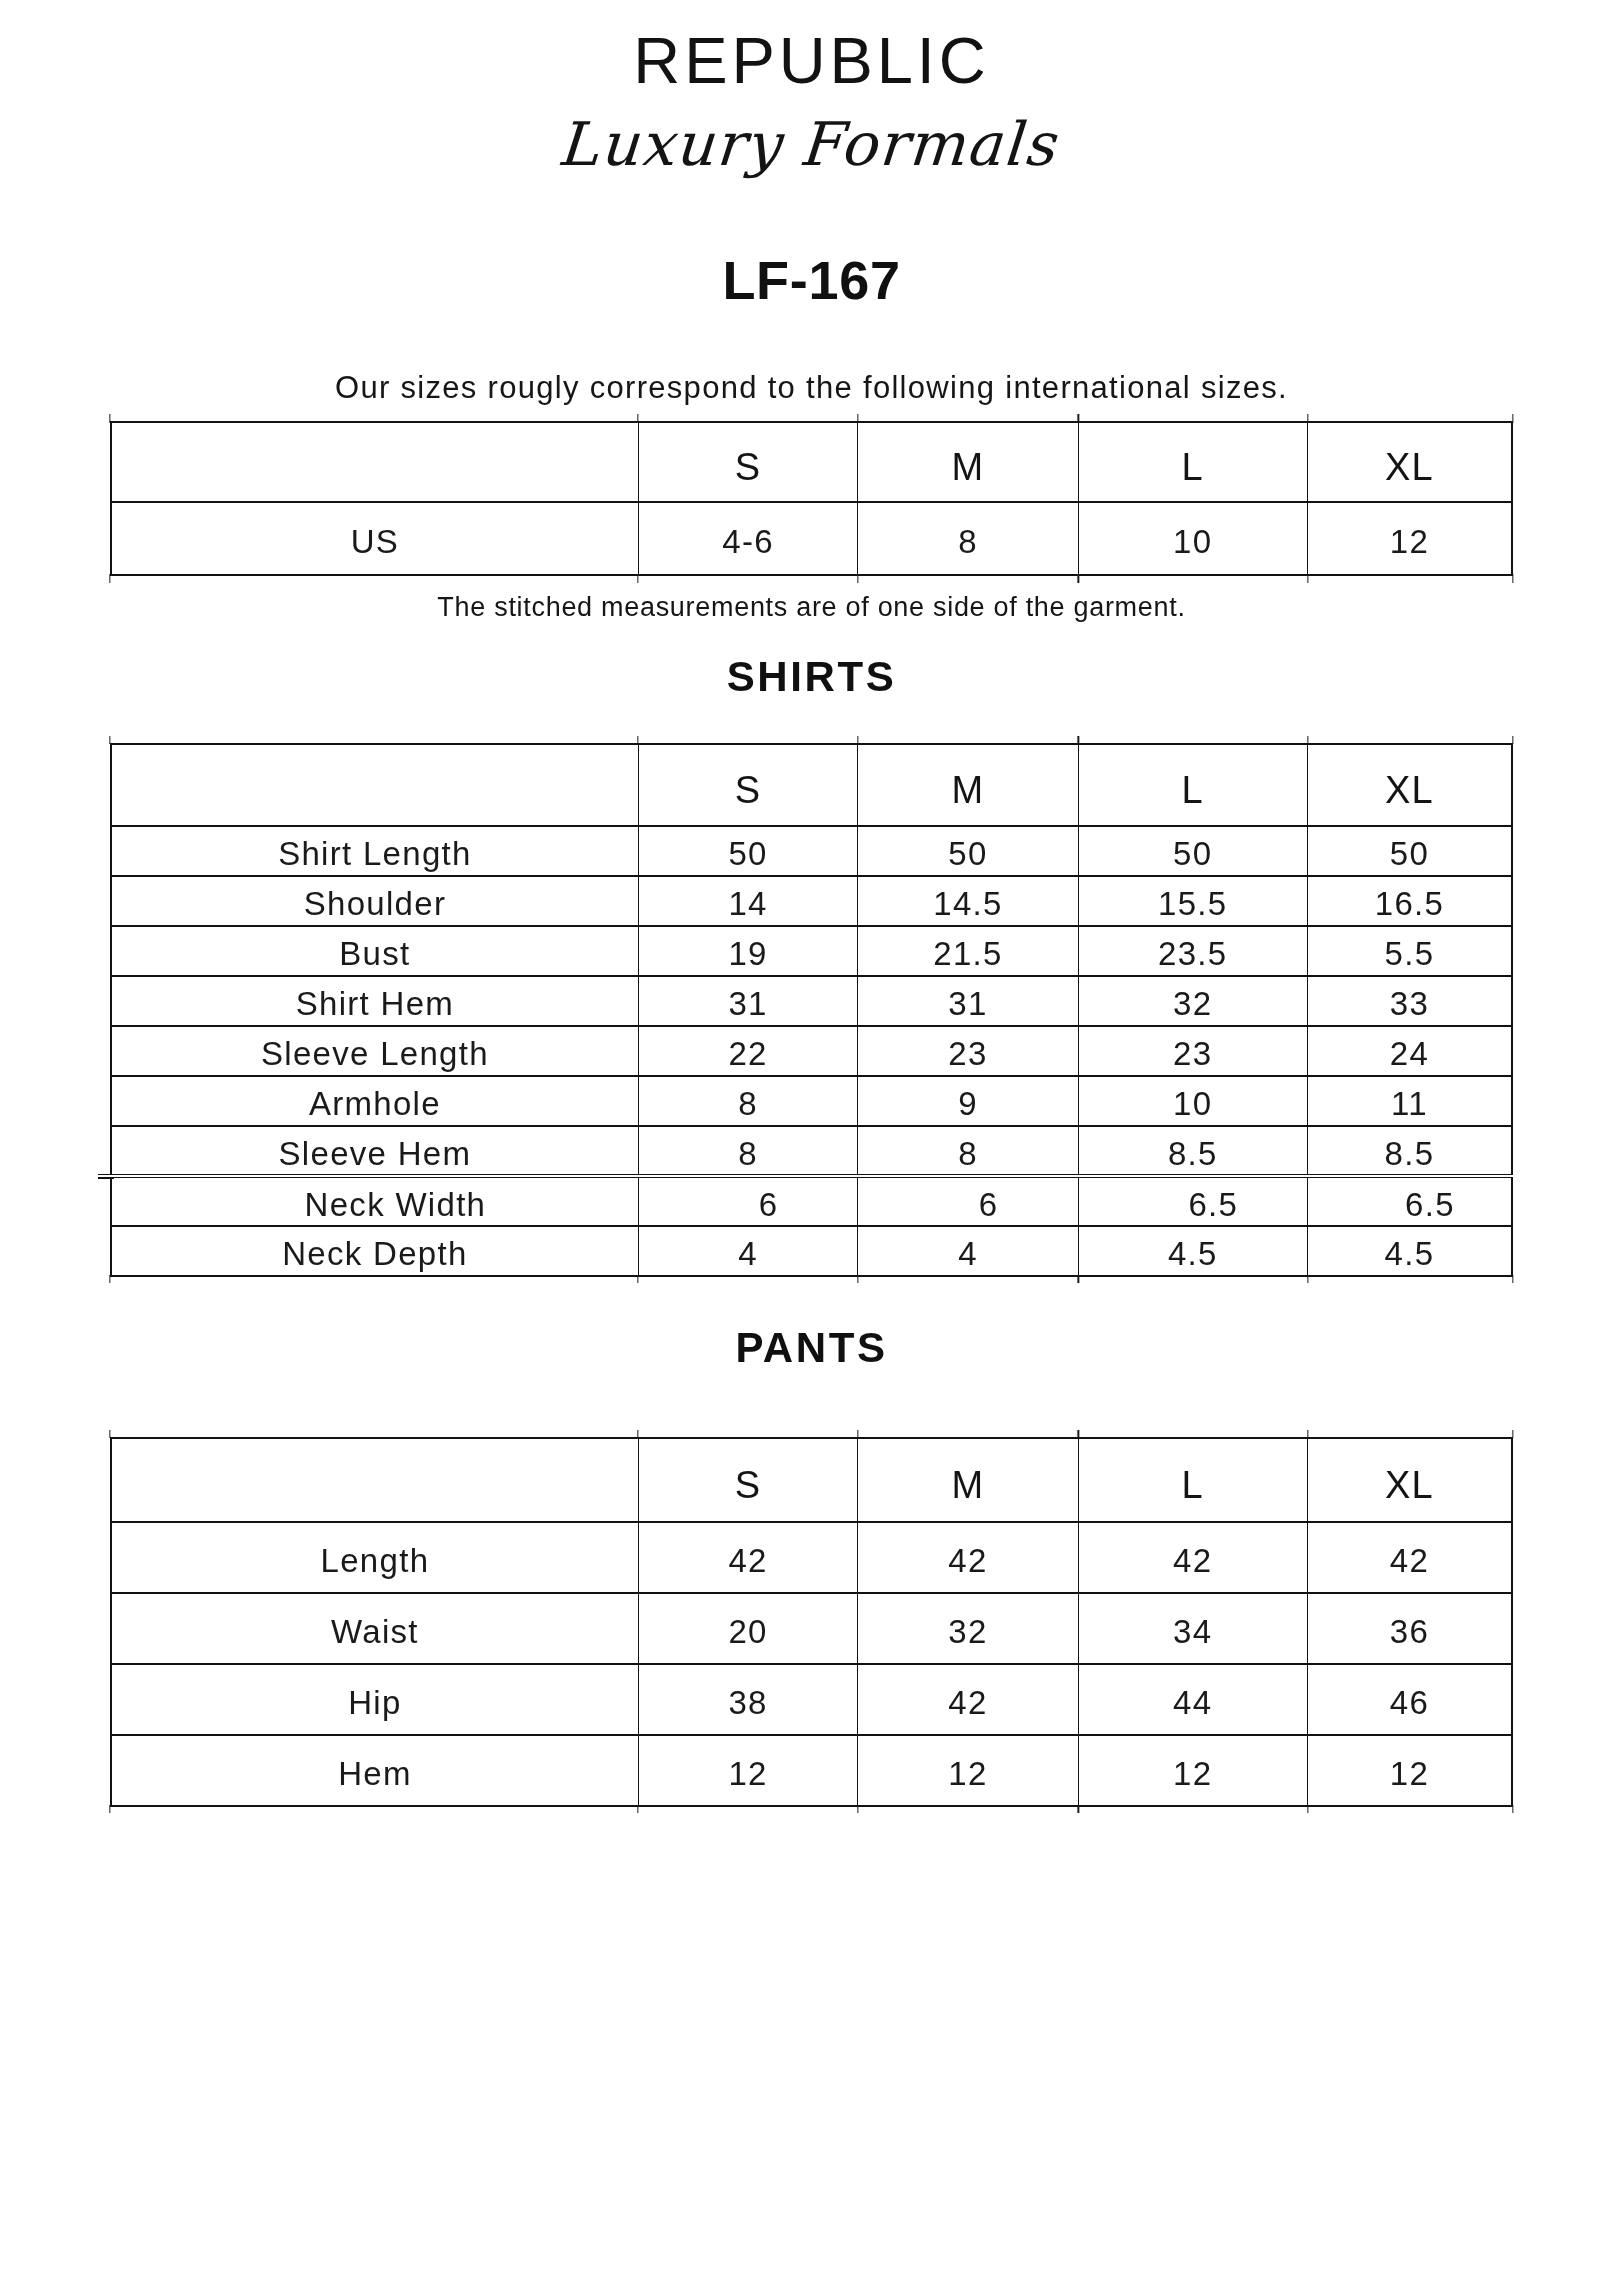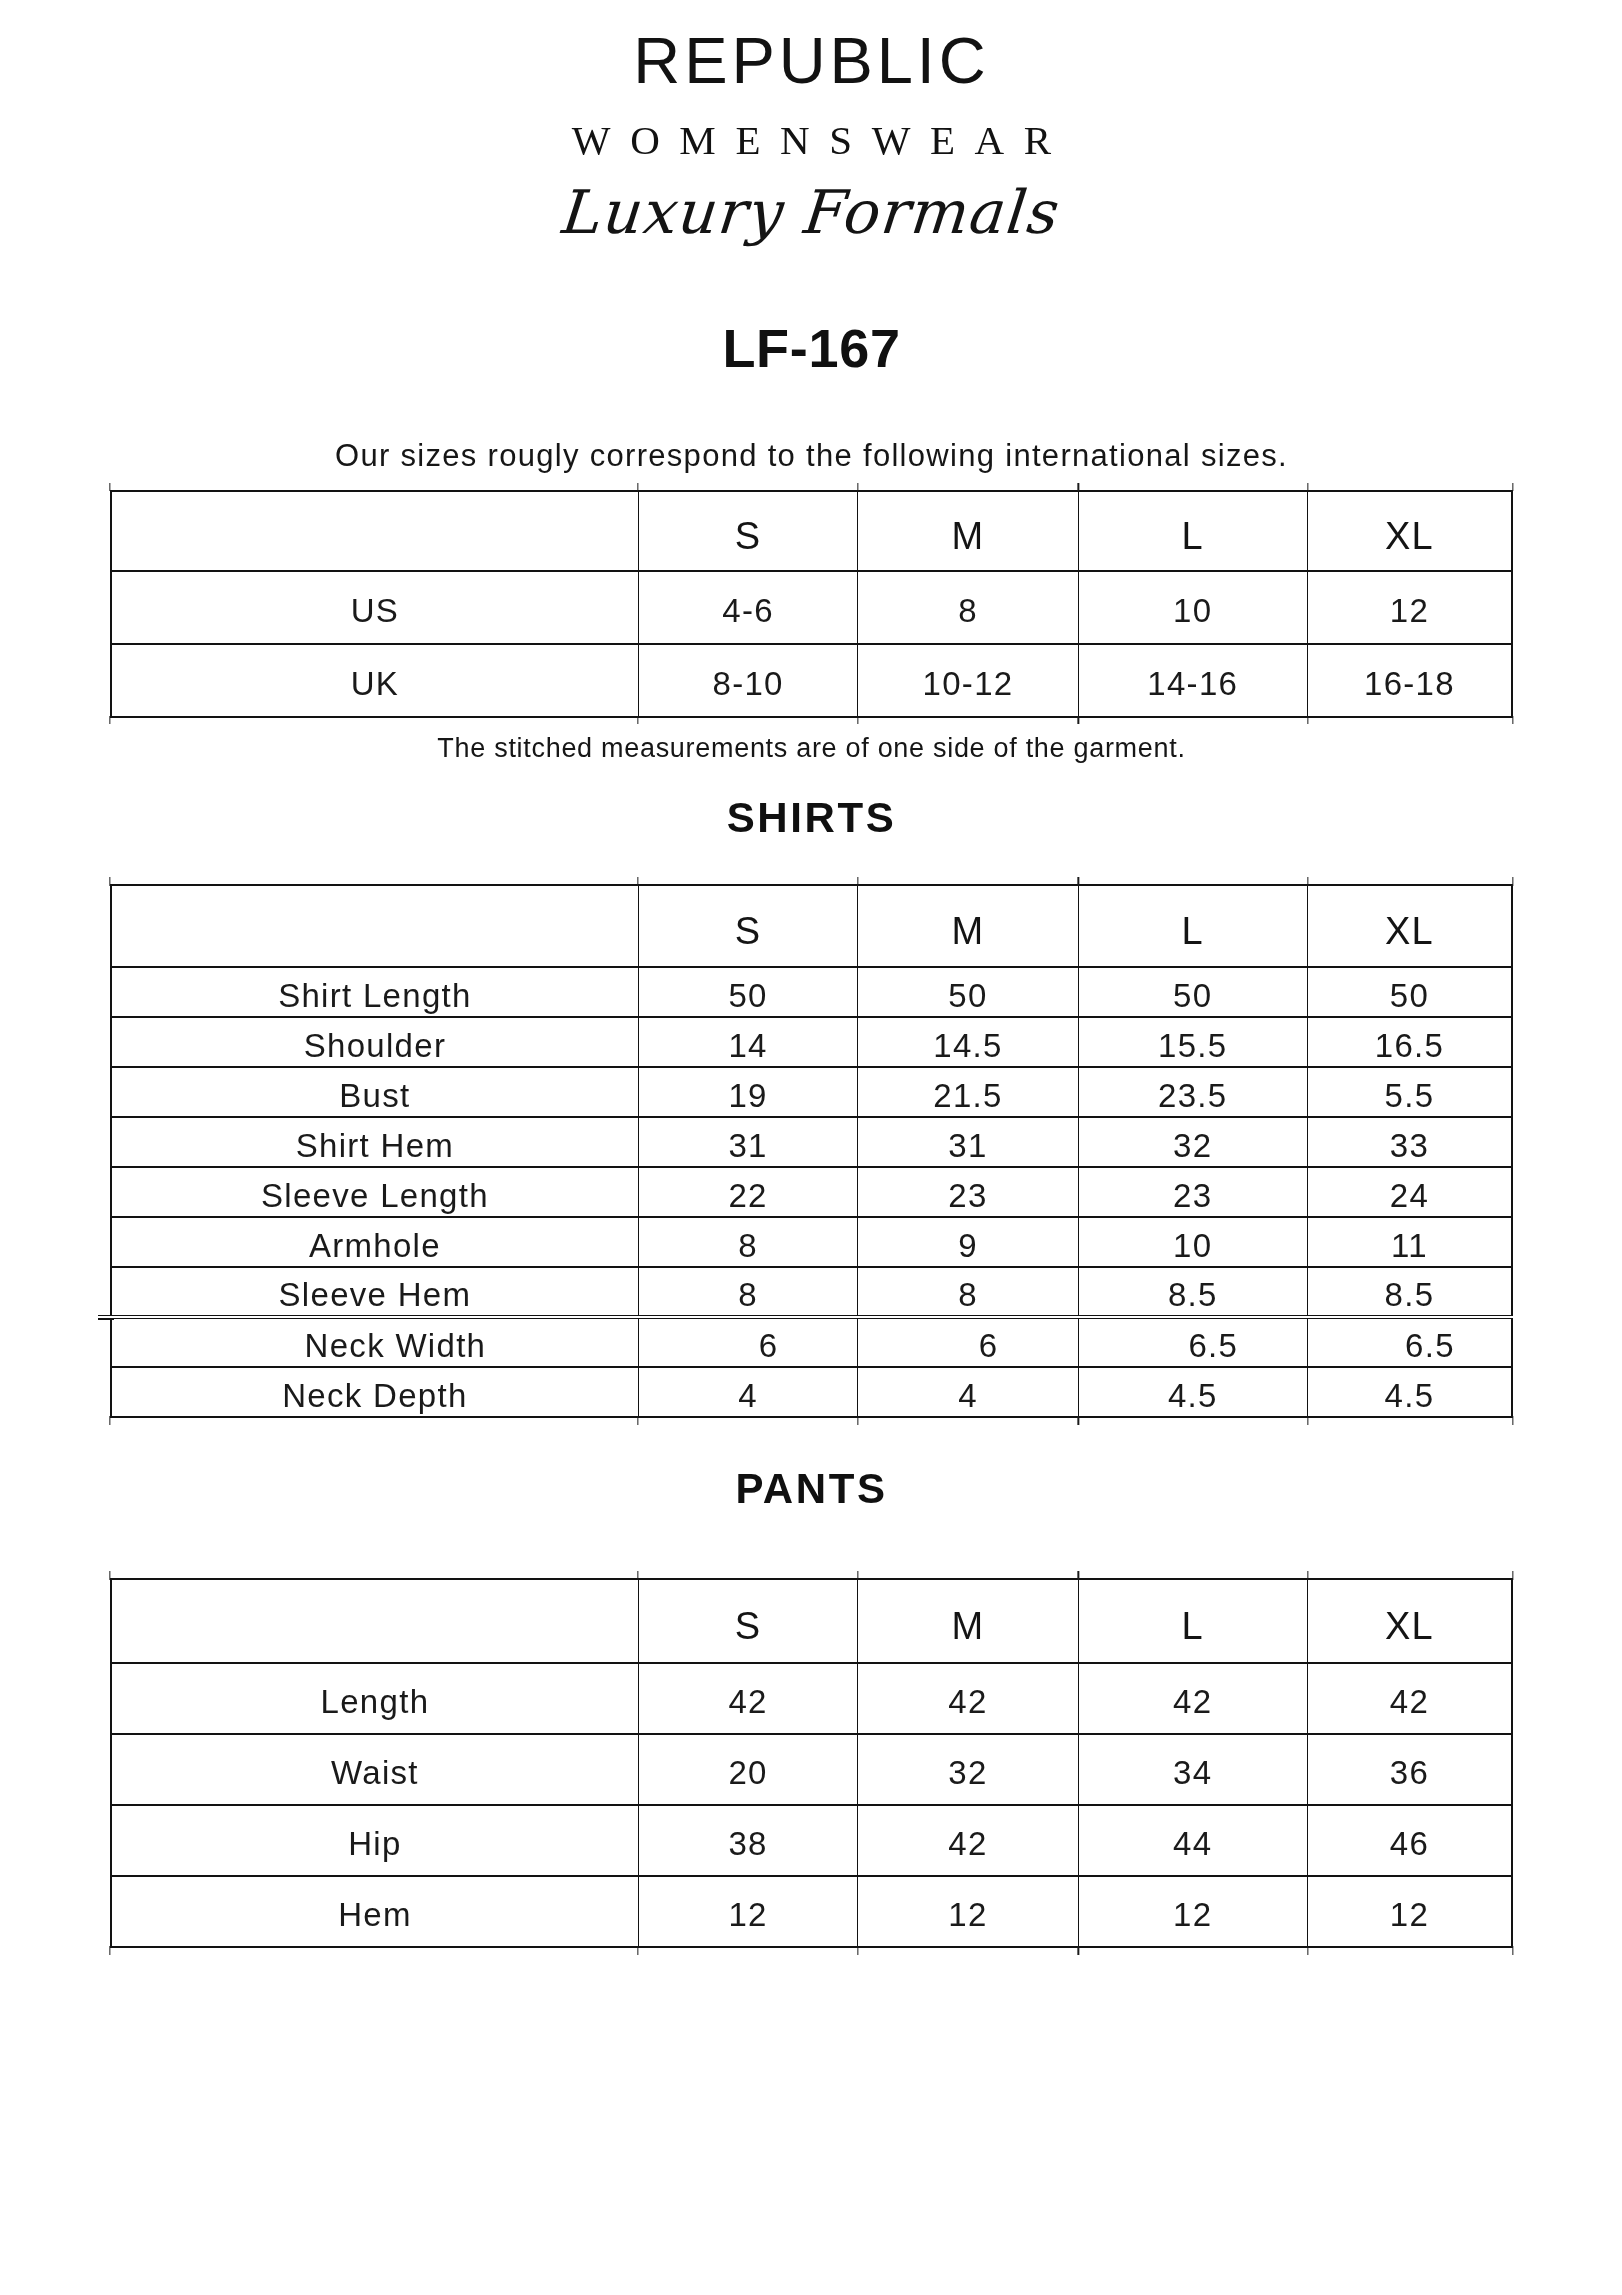--- a/index.html
+++ b/index.html
@@ -163,21 +163,20 @@
     color: #101010;
   }
   .garment-heading.pants { margin-top: 47px; }
 </style>
 </head>
 <body>
 
 <div class="page">
 
   <div class="brand-name">REPUBLIC</div>
-  <div class="brand-division">WOMENSWEAR</div>
   <div class="brand-tagline">Luxury Formals</div>
 
   <div class="product-code">LF-167</div>
 
   <div class="intro">
     <div>Our sizes rougly correspond to the following international sizes.</div>
   </div>
 
   <div class="tbl-wrap t-intl">
     <table>
@@ -197,27 +196,20 @@
             <th>XL</th>
           </tr>
         </thead>
         <tbody>
           <tr>
             <td>US</td>
             <td>4-6</td>
             <td>8</td>
             <td>10</td>
             <td>12</td>
-          </tr>
-          <tr>
-            <td>UK</td>
-            <td>8-10</td>
-            <td>10-12</td>
-            <td>14-16</td>
-            <td>16-18</td>
           </tr>
         </tbody>
       </table>
   <span class="stub top" style="left: 0%;"></span>
       <span class="stub bottom" style="left: 0%;"></span>
       <span class="stub top" style="left: 37.64%;"></span>
       <span class="stub bottom" style="left: 37.64%;"></span>
       <span class="stub top" style="left: 53.31%;"></span>
       <span class="stub bottom" style="left: 53.31%;"></span>
       <span class="stub top" style="left: 69.03%;"></span>

